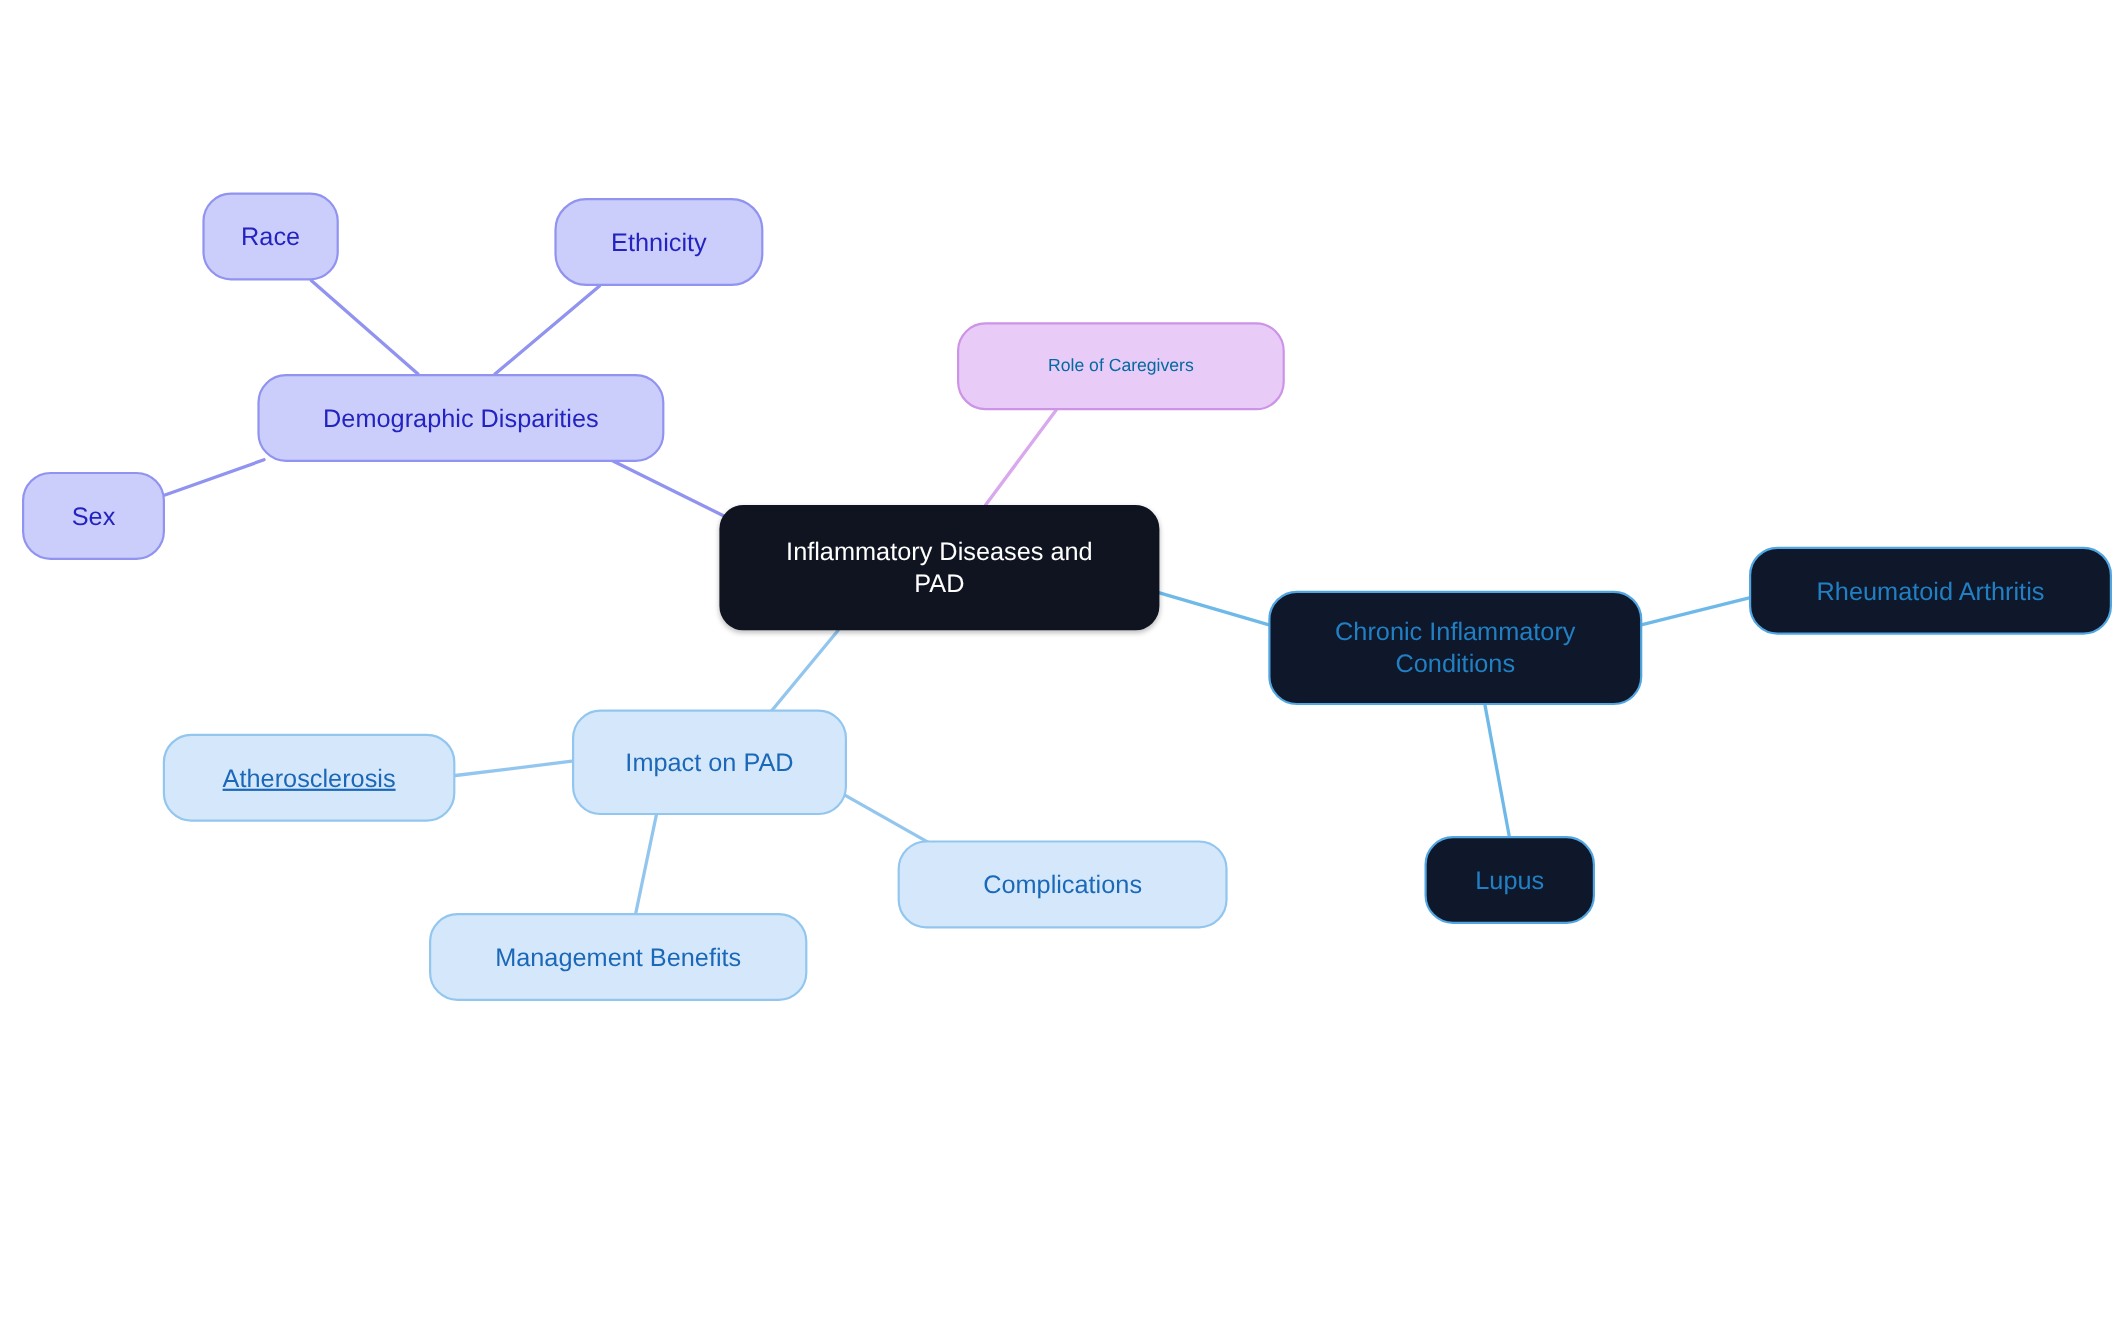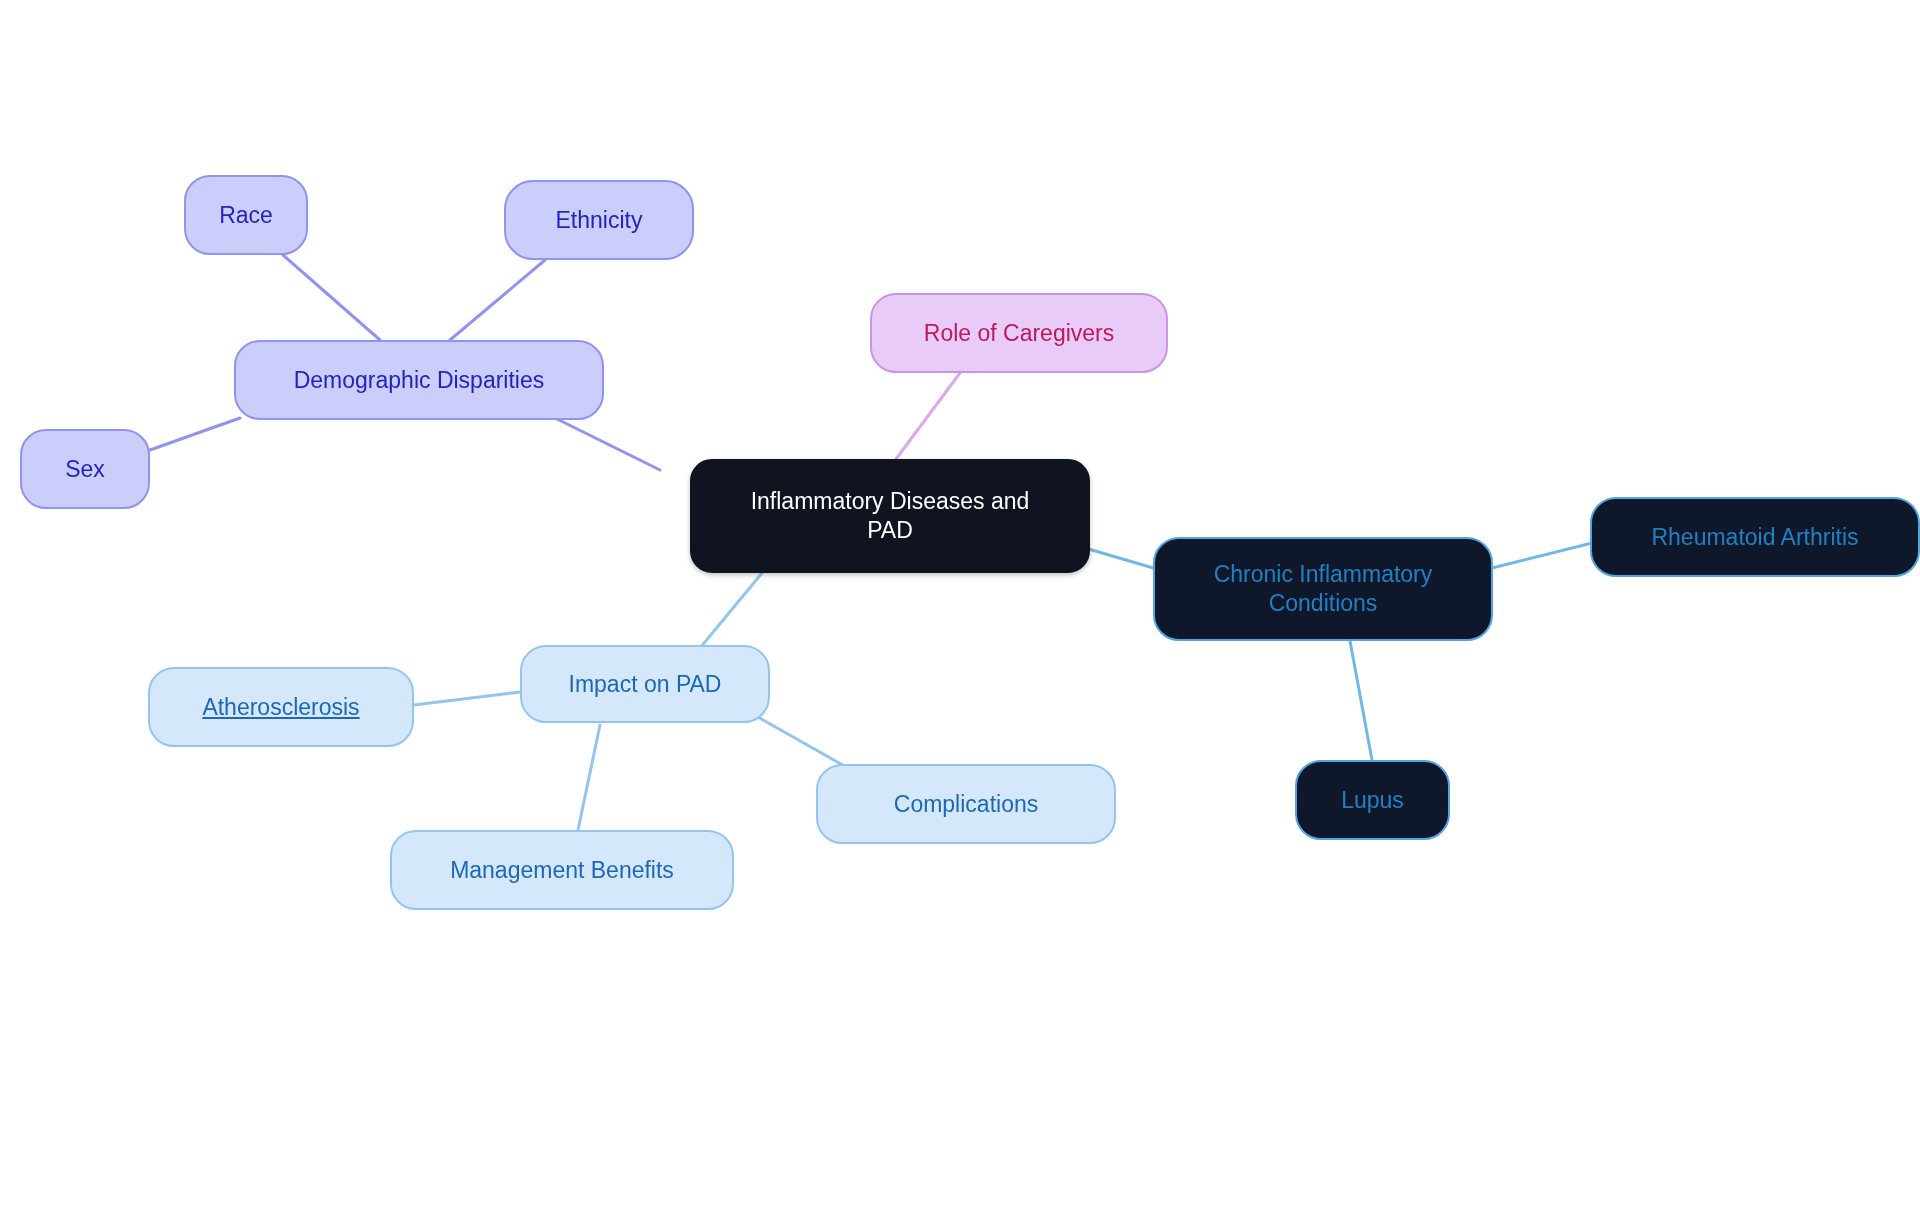--- a/index.html
+++ b/index.html
@@ -63,22 +63,22 @@
     background: #cbcdfb;
     border-color: #9093ef;
     color: #2323c0;
     font-size: 23px;
   }
 
   
   .node.pink {
     background: #e9cbf7;
     border-color: #cd93e6;
-    color: #be185d;
-    font-size: 23px;
+    color: #0369a1;
+    font-size: 16px;
   }
 
   
   .node.blue-strong {
     background: #0f172a;
     border-color: #51a6e2;
     color: #2180c4;
     font-size: 23px;
   }
 
@@ -146,31 +146,31 @@
       <line x1="1051" y1="538" x2="1160" y2="570" stroke="#6fb9e8" stroke-width="3" stroke-linecap="round"></line>
       <line x1="1492" y1="568" x2="1592" y2="543" stroke="#6fb9e8" stroke-width="3" stroke-linecap="round"></line>
       <line x1="1350" y1="641" x2="1372" y2="760" stroke="#6fb9e8" stroke-width="3" stroke-linecap="round"></line>
       <line x1="762" y1="573" x2="700" y2="648" stroke="#93c6ee" stroke-width="3" stroke-linecap="round"></line>
       <line x1="520" y1="692" x2="414" y2="705" stroke="#93c6ee" stroke-width="3" stroke-linecap="round"></line>
       <line x1="756" y1="716" x2="862" y2="776" stroke="#93c6ee" stroke-width="3" stroke-linecap="round"></line>
       <line x1="600" y1="725" x2="578" y2="830" stroke="#93c6ee" stroke-width="3" stroke-linecap="round"></line>
     </svg>
 
   <div id="node-layer">
-      <div class="node root" style="left: 654px; top: 459px; width: 400px; height: 114px; margin-left: 36px;">Inflammatory Diseases and
+      <div class="node root" style="left: 654px; top: 459px; width: 400px; height: 114px;">Inflammatory Diseases and
 PAD</div>
       <div class="node purple" style="left: 234px; top: 340px; width: 370px; height: 80px;">Demographic Disparities</div>
       <div class="node purple" style="left: 184px; top: 175px; width: 124px; height: 80px;">Race</div>
       <div class="node purple" style="left: 504px; top: 180px; width: 190px; height: 80px; border-radius: 29px;">Ethnicity</div>
       <div class="node purple" style="left: 20px; top: 429px; width: 130px; height: 80px;">Sex</div>
       <div class="node pink" style="left: 870px; top: 293px; width: 298px; height: 80px;">Role of Caregivers</div>
       <div class="node blue-strong" style="left: 1153px; top: 537px; width: 340px; height: 104px;">Chronic Inflammatory
 Conditions</div>
       <div class="node blue-strong" style="left: 1590px; top: 497px; width: 330px; height: 80px;">Rheumatoid Arthritis</div>
       <div class="node blue-strong" style="left: 1295px; top: 760px; width: 155px; height: 80px;">Lupus</div>
-      <div class="node blue-pale" style="left: 520px; top: 645px; width: 250px; height: 78px;">Impact on PAD</div>
+      <div class="node blue-pale" style="left: 520px; top: 645px; width: 250px; height: 96px;">Impact on PAD</div>
       <div class="node blue-pale" style="left: 148px; top: 667px; width: 266px; height: 80px; text-decoration: underline;">Atherosclerosis</div>
       <div class="node blue-pale" style="left: 816px; top: 764px; width: 300px; height: 80px;">Complications</div>
       <div class="node blue-pale" style="left: 390px; top: 830px; width: 344px; height: 80px;">Management Benefits</div>
     </div>
 
 
 </div>
 
 </body></html>

